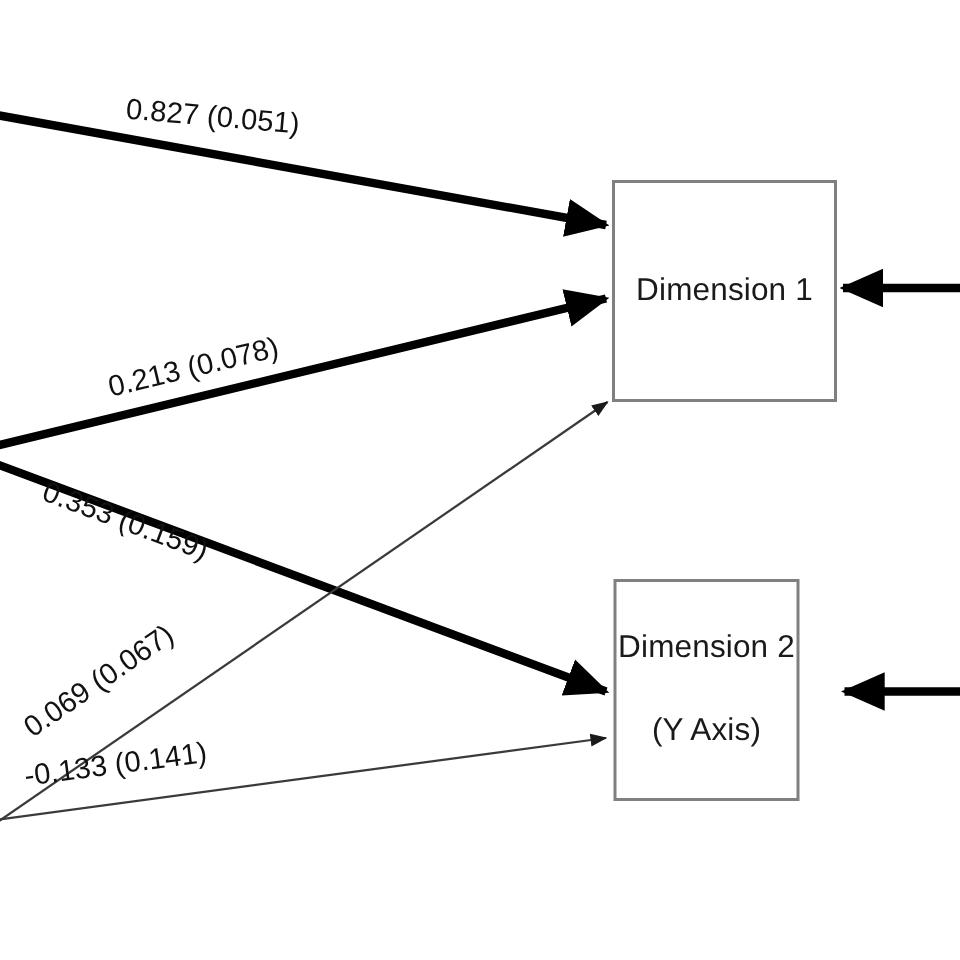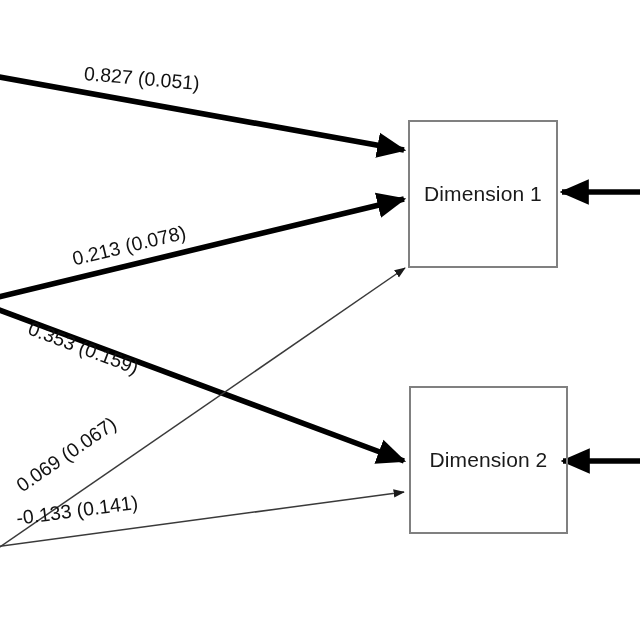--- a/index.html
+++ b/index.html
@@ -78,22 +78,23 @@
 
     <line x1="648" y1="192" x2="562" y2="192" stroke="#000000" stroke-width="5.6" marker-end="url(#arrow-thick)"></line>
 
     <line x1="648" y1="461" x2="563" y2="461" stroke="#000000" stroke-width="5.6" marker-end="url(#arrow-thick)"></line>
   </svg>
 
   <div class="node-box" style="left:408px; top:120px; width:150px; height:148px;">
     <div class="node-line">Dimension 1</div>
   </div>
 
-  <div class="node-box" style="left:409px; top:386px; width:159px; height:148px;">
+  <div class="node-box" style="left:409px; top:386px; width:124px; height:148px;">
     <div class="node-line">Dimension 2</div>
+    <div class="node-line">(Y Axis)</div>
   </div>
 
   <div class="edge-label" style="left:85px; top:62px; transform: rotate(5deg);">0.827 (0.051)</div>
 
   <div class="edge-label" style="left:70px; top:248px; transform: rotate(-13.5deg);">0.213 (0.078)</div>
 
   <div class="edge-label" style="left:33px; top:317px; transform: rotate(20.5deg);">0.353 (0.159)</div>
 
   <div class="edge-label" style="left:12px; top:478px; transform: rotate(-34.5deg);">0.069 (0.067)</div>
 

